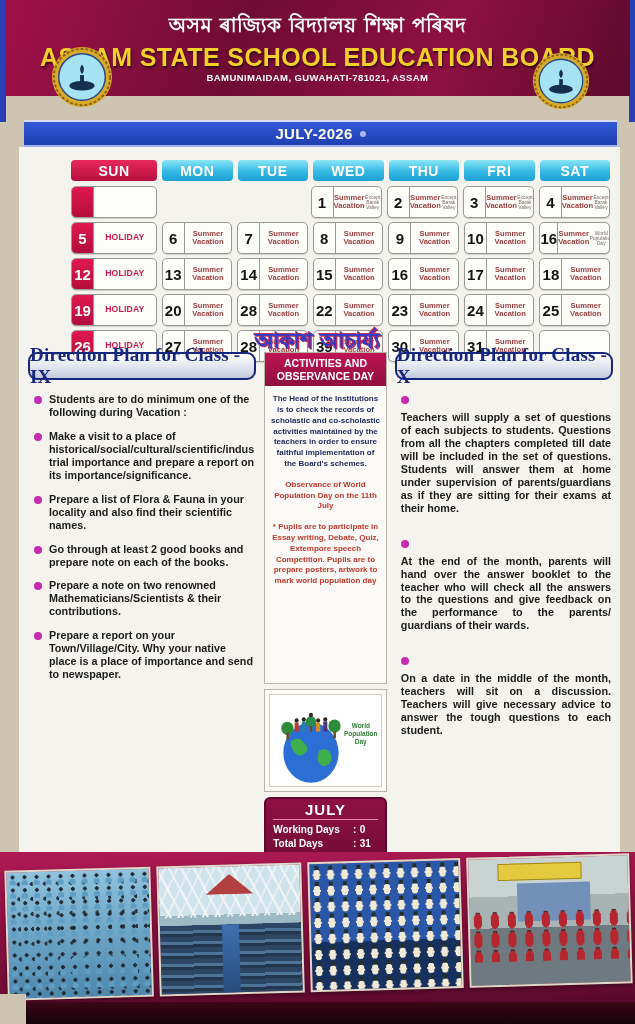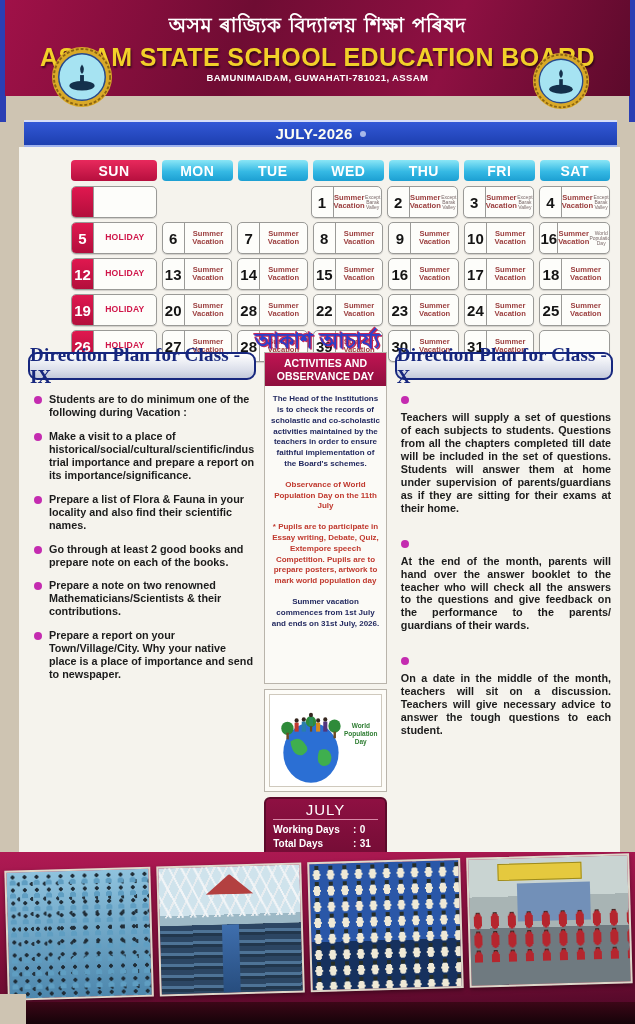--- a/index.html
+++ b/index.html
@@ -80,21 +80,21 @@
   .obs-paras{padding:8px 5px;display:flex;flex-direction:column;gap:10px;}
   .obs-p{font-size:8px;line-height:1.35;text-align:center;font-weight:bold;}
   .obs-p.navy{color:#232a60;}
   .obs-p.red{color:#c0392e;}
   .wpd-box{border:1px solid #b9b4ab;background:#fdfcf8;flex:0 0 93px;position:relative;padding:4px;}
   .wpd-frame{position:absolute;inset:4px;border:1px solid #cfc9bd;background:#fff;}
   .wpd-caption{position:absolute;right:7px;top:32px;width:36px;font-size:6.5px;font-weight:bold;
     color:#2e7d32;text-align:center;line-height:1.25;}
   .stats{border:2px solid #5c0a2b;border-radius:6px;background:linear-gradient(#8e1042,#6f0c33);
     color:#fff;flex:0 0 62px;padding:2px 7px 4px;}
-  .stats-title{text-align:center;font-weight:normal;font-size:15px;letter-spacing:1px;
+  .stats-title{text-align:center;font-weight:bold;font-size:15px;letter-spacing:1px;
     border-bottom:1.5px solid #d88aa8;padding-bottom:1px;margin-bottom:4px;}
   .stat-row{display:flex;font-size:10px;font-weight:bold;margin-top:3px;}
   .stat-label{flex:1;}
   .stat-colon{width:10px;text-align:center;}
   .stat-value{width:18px;text-align:left;}
 
   
   .photo-band{position:absolute;left:0;right:0;top:852px;height:152px;
     background:linear-gradient(178deg,#b01a54 0%,#8c1140 45%,#6f0d33 80%,#55092a 100%);}
   .photo-row{position:absolute;left:6px;right:4px;top:10px;display:flex;gap:6px;transform:rotate(-1.6deg);}
@@ -426,21 +426,20 @@
           </ul>
       </div>
 
       <div class="mid-col">
         <div class="obs-box">
           <div class="obs-head">ACTIVITIES AND OBSERVANCE DAY</div>
           <div class="obs-paras">
               <div class="obs-p navy">The Head of the Institutions is to check the records of scholastic and co-scholastic activities maintained by the teachers in order to ensure faithful implementation of the Board's schemes.</div>
               <div class="obs-p red">Observance of World Population Day on the 11th July</div>
               <div class="obs-p red">* Pupils are to participate in Essay writing, Debate, Quiz, Extempore speech Competition. Pupils are to prepare posters, artwork to mark world population day</div>
-              <div class="obs-p navy">Summer vacation commences from 1st July and ends on 31st July, 2026.</div>
             </div>
         </div>
         <div class="wpd-box">
           <div class="wpd-frame">
             <svg viewBox="0 0 108 82" width="100%" height="100%" preserveAspectRatio="none">
               <circle cx="40" cy="52" r="27" fill="#2b6fd4"></circle>
               <path d="M20 42 q8 -6 14 2 q6 6 -2 10 q-10 2 -12 -12z" fill="#3faf4e"></path>
               <path d="M48 50 q10 -4 12 6 q0 8 -8 8 q-8 -2 -4 -14z" fill="#3faf4e"></path>
               <g>
                 <circle cx="17" cy="30" r="6" fill="#2e8b3a"></circle>

